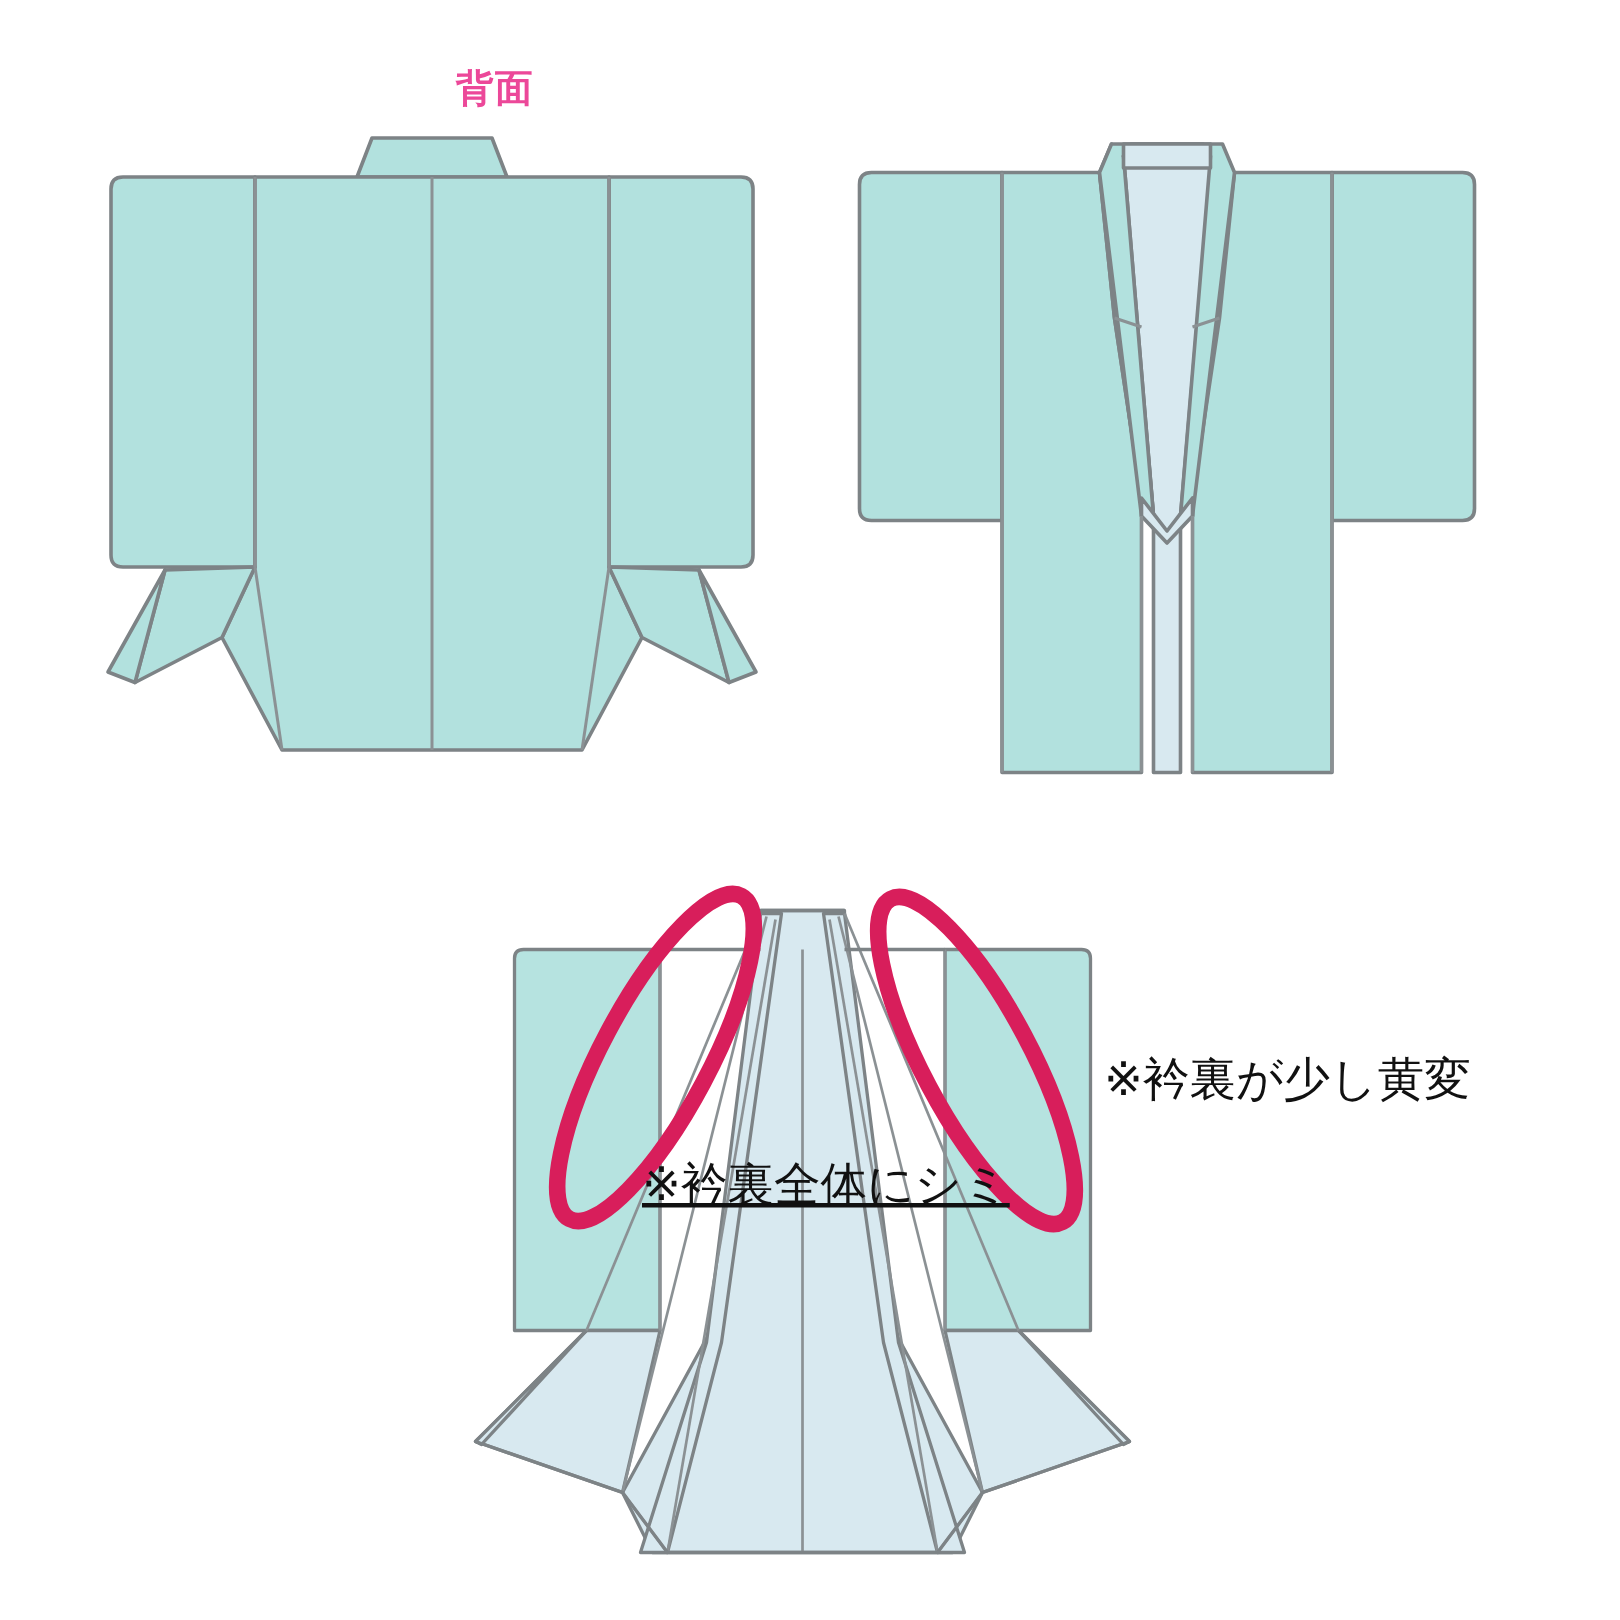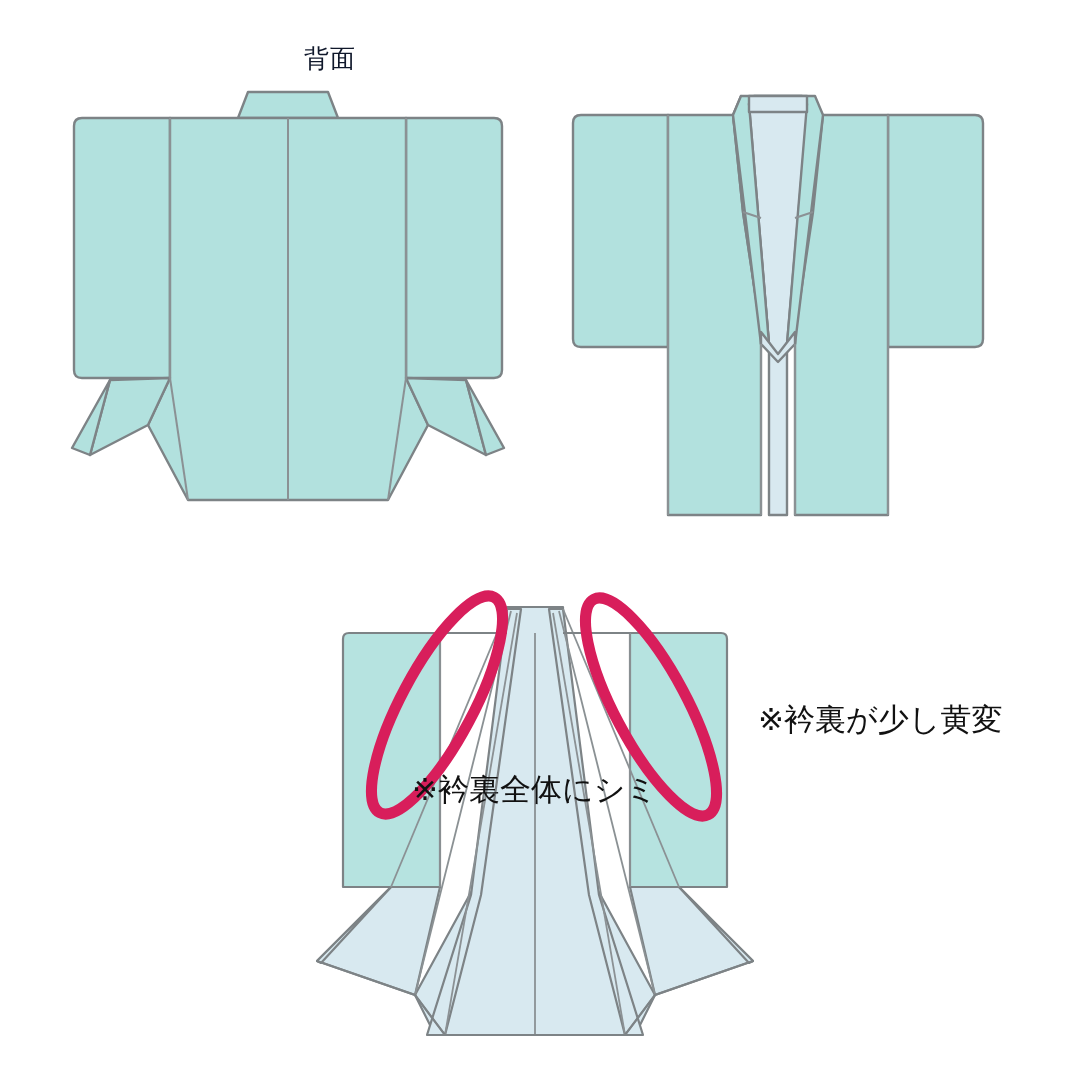--- a/index.html
+++ b/index.html
@@ -16,42 +16,42 @@
   }
   #stage {
     position: absolute;
     left: 0;
     top: 0;
     width: 1080px;
     height: 1080px;
   }
   .view-label {
     position: absolute;
-    color: #0f172a;
+    color: #ec4899;
     font-size: 25px;
-    font-weight: normal;
+    font-weight: bold;
     letter-spacing: 1px;
     text-align: center;
     white-space: nowrap;
     user-select: none;
   }
   #label-back  { left: 180px; top: 42px; width: 300px; }
   #label-front { left: 640px; top: 42px; width: 300px; }
   #label-inner { left: 390px; top: 554px; width: 300px; }
 
   .note {
     position: absolute;
     color: #111111;
     font-size: 31px;
     white-space: nowrap;
     font-family: "DejaVu Sans", "Liberation Sans", sans-serif;
     user-select: none;
   }
-  #note-yellowing { left: 758px; top: 699px; }
-  #note-stain     { left: 412px; top: 769px; }
+  #note-yellowing { left: 736px; top: 699px; }
+  #note-stain     { left: 428px; top: 769px; text-decoration: underline; }
 
   svg { position: absolute; left: 0; top: 0; overflow: visible; }
   .garment-svg { display: block; }
 </style>
 </head>
 <body>
 
 <div id="stage">
 
   <svg class="garment-svg" id="svg-back" width="520" height="470" viewBox="0 0 520 470" style="left:70px; top:80px;">

